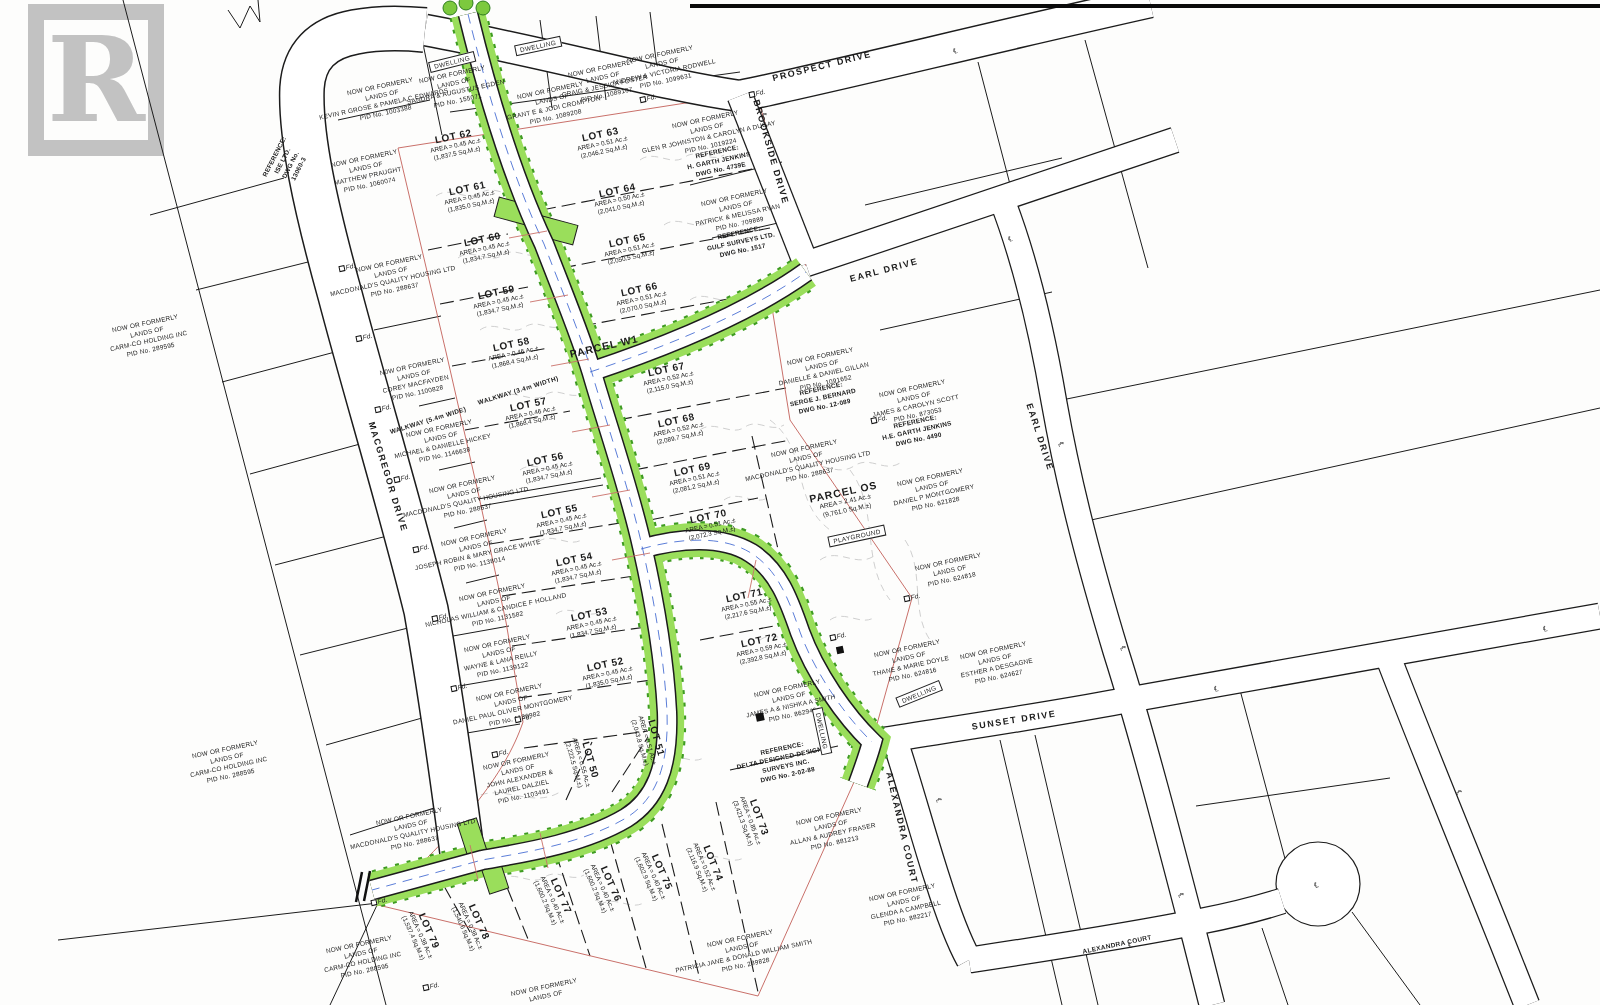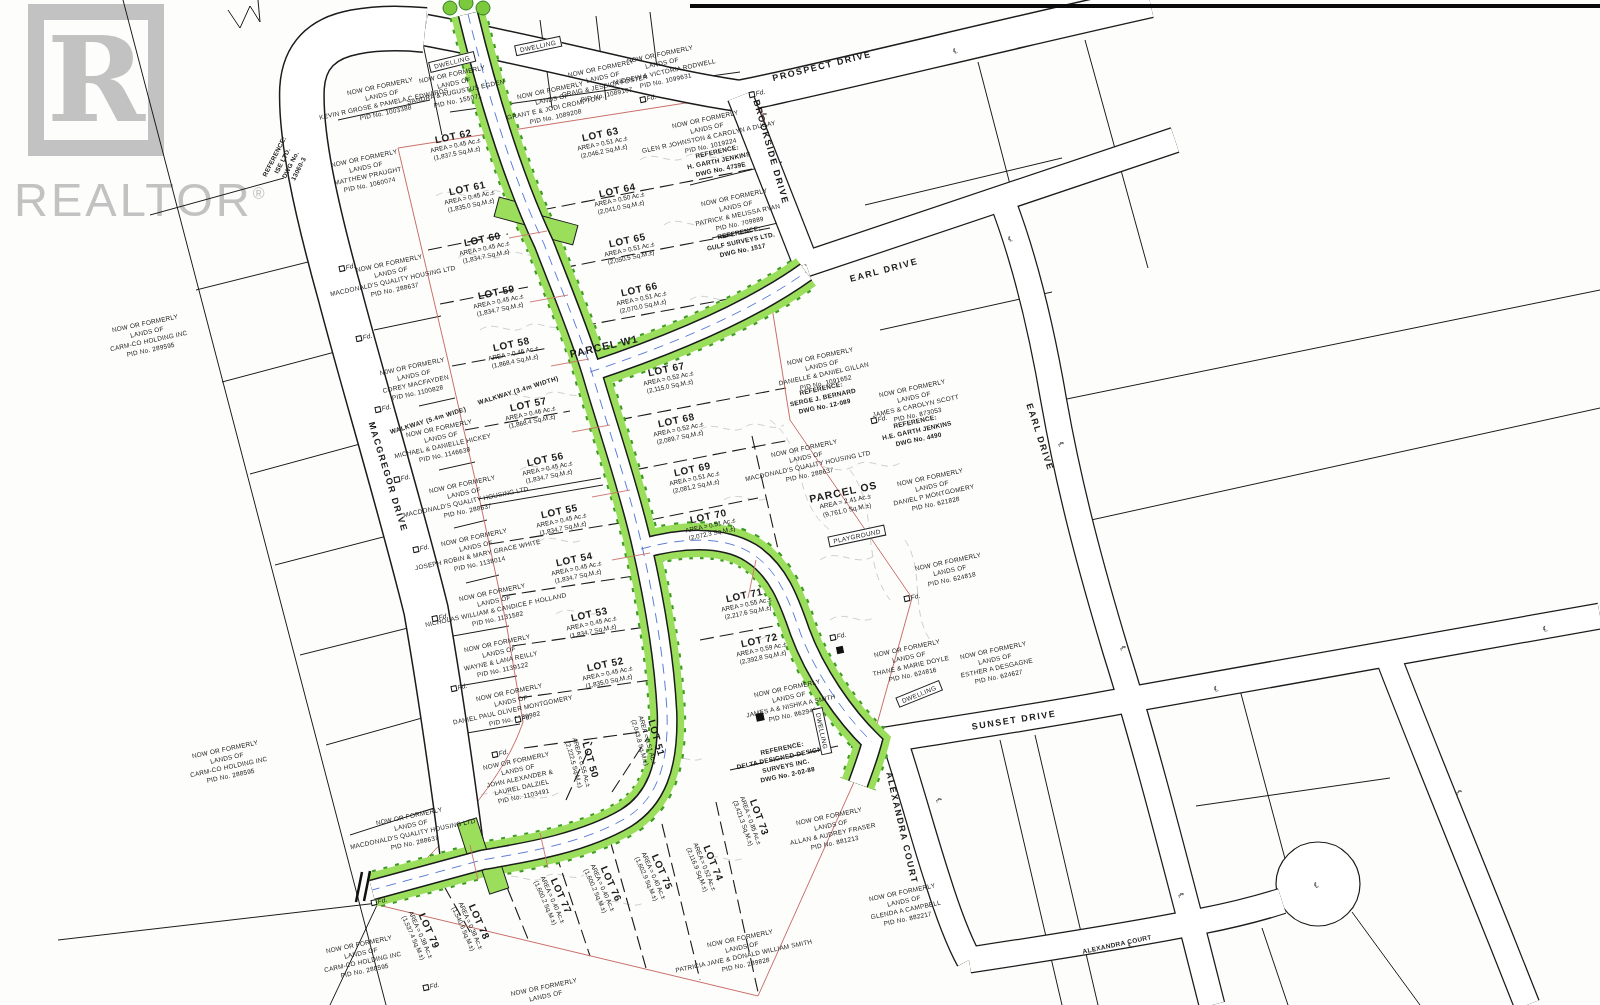--- a/index.html
+++ b/index.html
@@ -32,21 +32,20 @@
 </style>
 </head>
 <body>
 
 <div id="canvas">
 
   <div id="watermark">
     <div class="wm-logo">
       <span class="wm-r">R</span>
     </div>
-    <div class="wm-text"><span>REALTOR</span><sup>®</sup></div>
   </div>
 
   <svg id="plat-svg" width="1600" height="1005" viewBox="0 0 1600 1005">
 
     <g stroke="var(--contour)" fill="none" stroke-width="0.9" stroke-dasharray="7 5">
       <path d="M 436,196 c 15,-11 31,7 45,-3 c 13,-9 25,6 39,-2"></path>
       <path d="M 458,258 c 15,-11 31,7 45,-3 c 13,-9 25,6 39,-2"></path>
       <path d="M 480,330 c 15,-11 31,7 45,-3 c 13,-9 25,6 39,-2"></path>
       <path d="M 500,398 c 15,-11 31,7 45,-3 c 13,-9 25,6 39,-2"></path>
       <path d="M 520,470 c 15,-11 31,7 45,-3"></path>

